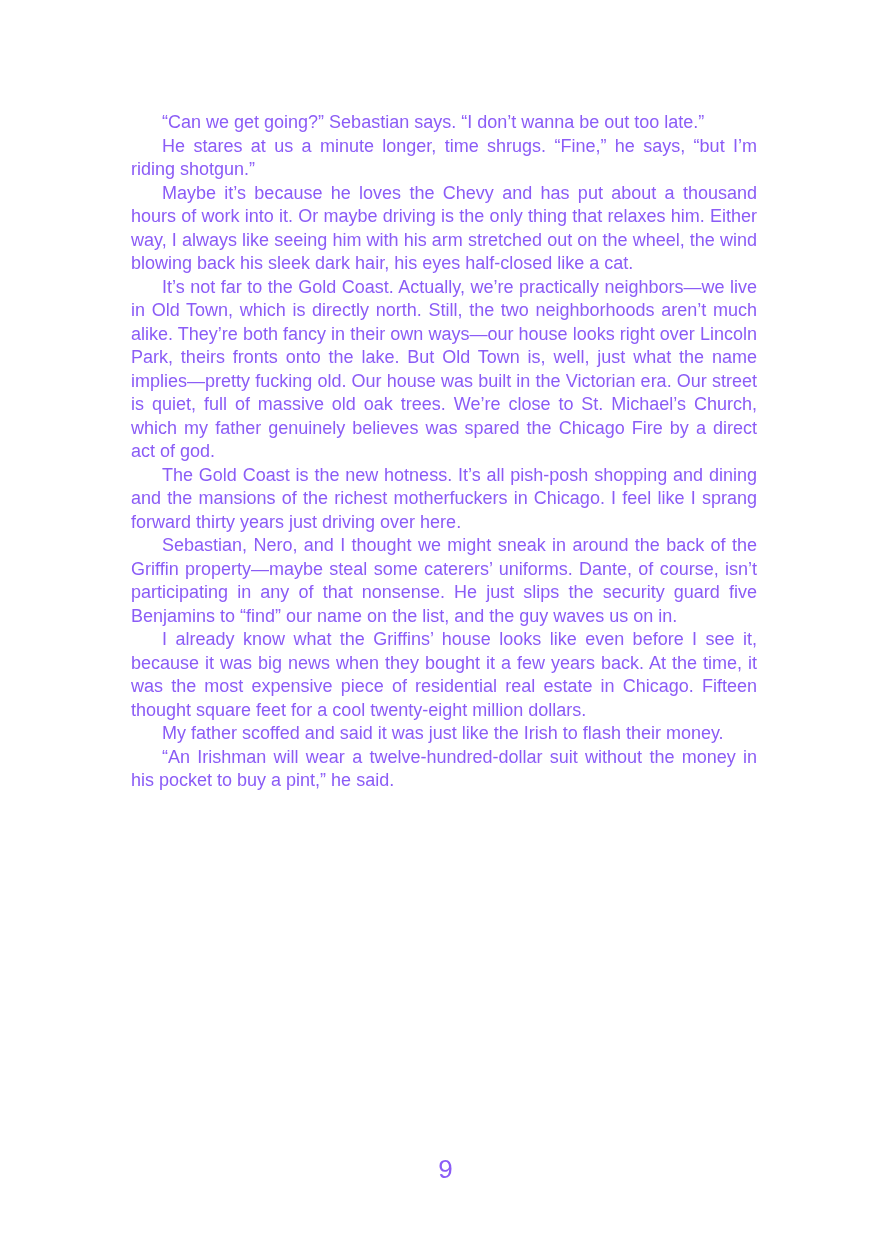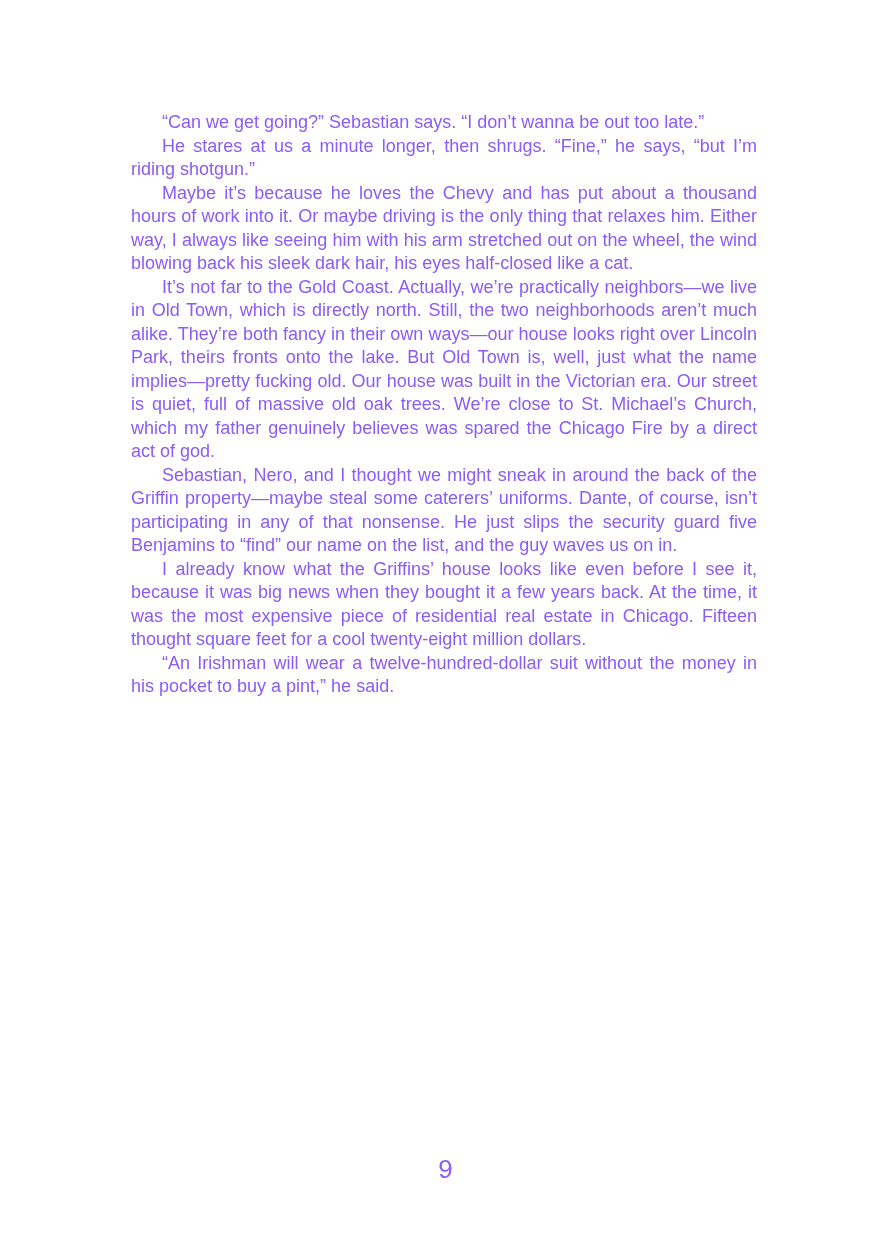--- a/index.html
+++ b/index.html
@@ -40,21 +40,23 @@
     font-size: 26px;
     line-height: 30px;
   }
 </style>
 </head>
 <body>
 
 <div class="page">
   <div class="text-block">
     <p>“Can we get going?” Sebastian says. “I don’t wanna be out too late.”</p>
-    <p>He stares at us a minute longer, then shrugs. “Fine,” he says, “but I’m riding shotgun.”</p>
+    <p>He stares at us a minute longer, time shrugs. “Fine,” he says, “but I’m riding shotgun.”</p>
     <p>Maybe it’s because he loves the Chevy and has put about a thousand hours of work into it. Or maybe driving is the only thing that relaxes him. Either way, I always like seeing him with his arm stretched out on the wheel, the wind blowing back his sleek dark hair, his eyes half-closed like a cat.</p>
     <p>It’s not far to the Gold Coast. Actually, we’re practically neighbors—we live in Old Town, which is directly north. Still, the two neighborhoods aren’t much alike. They’re both fancy in their own ways—our house looks right over Lincoln Park, theirs fronts onto the lake. But Old Town is, well, just what the name implies—pretty fucking old. Our house was built in the Victorian era. Our street is quiet, full of massive old oak trees. We’re close to St. Michael’s Church, which my father genuinely believes was spared the Chicago Fire by a direct act of god.</p>
+    <p>The Gold Coast is the new hotness. It’s all pish-posh shopping and dining and the mansions of the richest motherfuckers in Chicago. I feel like I sprang forward thirty years just driving over here.</p>
     <p>Sebastian, Nero, and I thought we might sneak in around the back of the Griffin property—maybe steal some caterers’ uniforms. Dante, of course, isn’t participating in any of that nonsense. He just slips the security guard five Benjamins to “find” our name on the list, and the guy waves us on in.</p>
     <p>I already know what the Griffins’ house looks like even before I see it, because it was big news when they bought it a few years back. At the time, it was the most expensive piece of residential real estate in Chicago. Fifteen thought square feet for a cool twenty-eight million dollars.</p>
+    <p>My father scoffed and said it was just like the Irish to flash their money.</p>
     <p>“An Irishman will wear a twelve-hundred-dollar suit without the money in his pocket to buy a pint,” he said.</p>
   </div>
   <div class="page-number">9</div>
 </div>
 
 </body></html>

